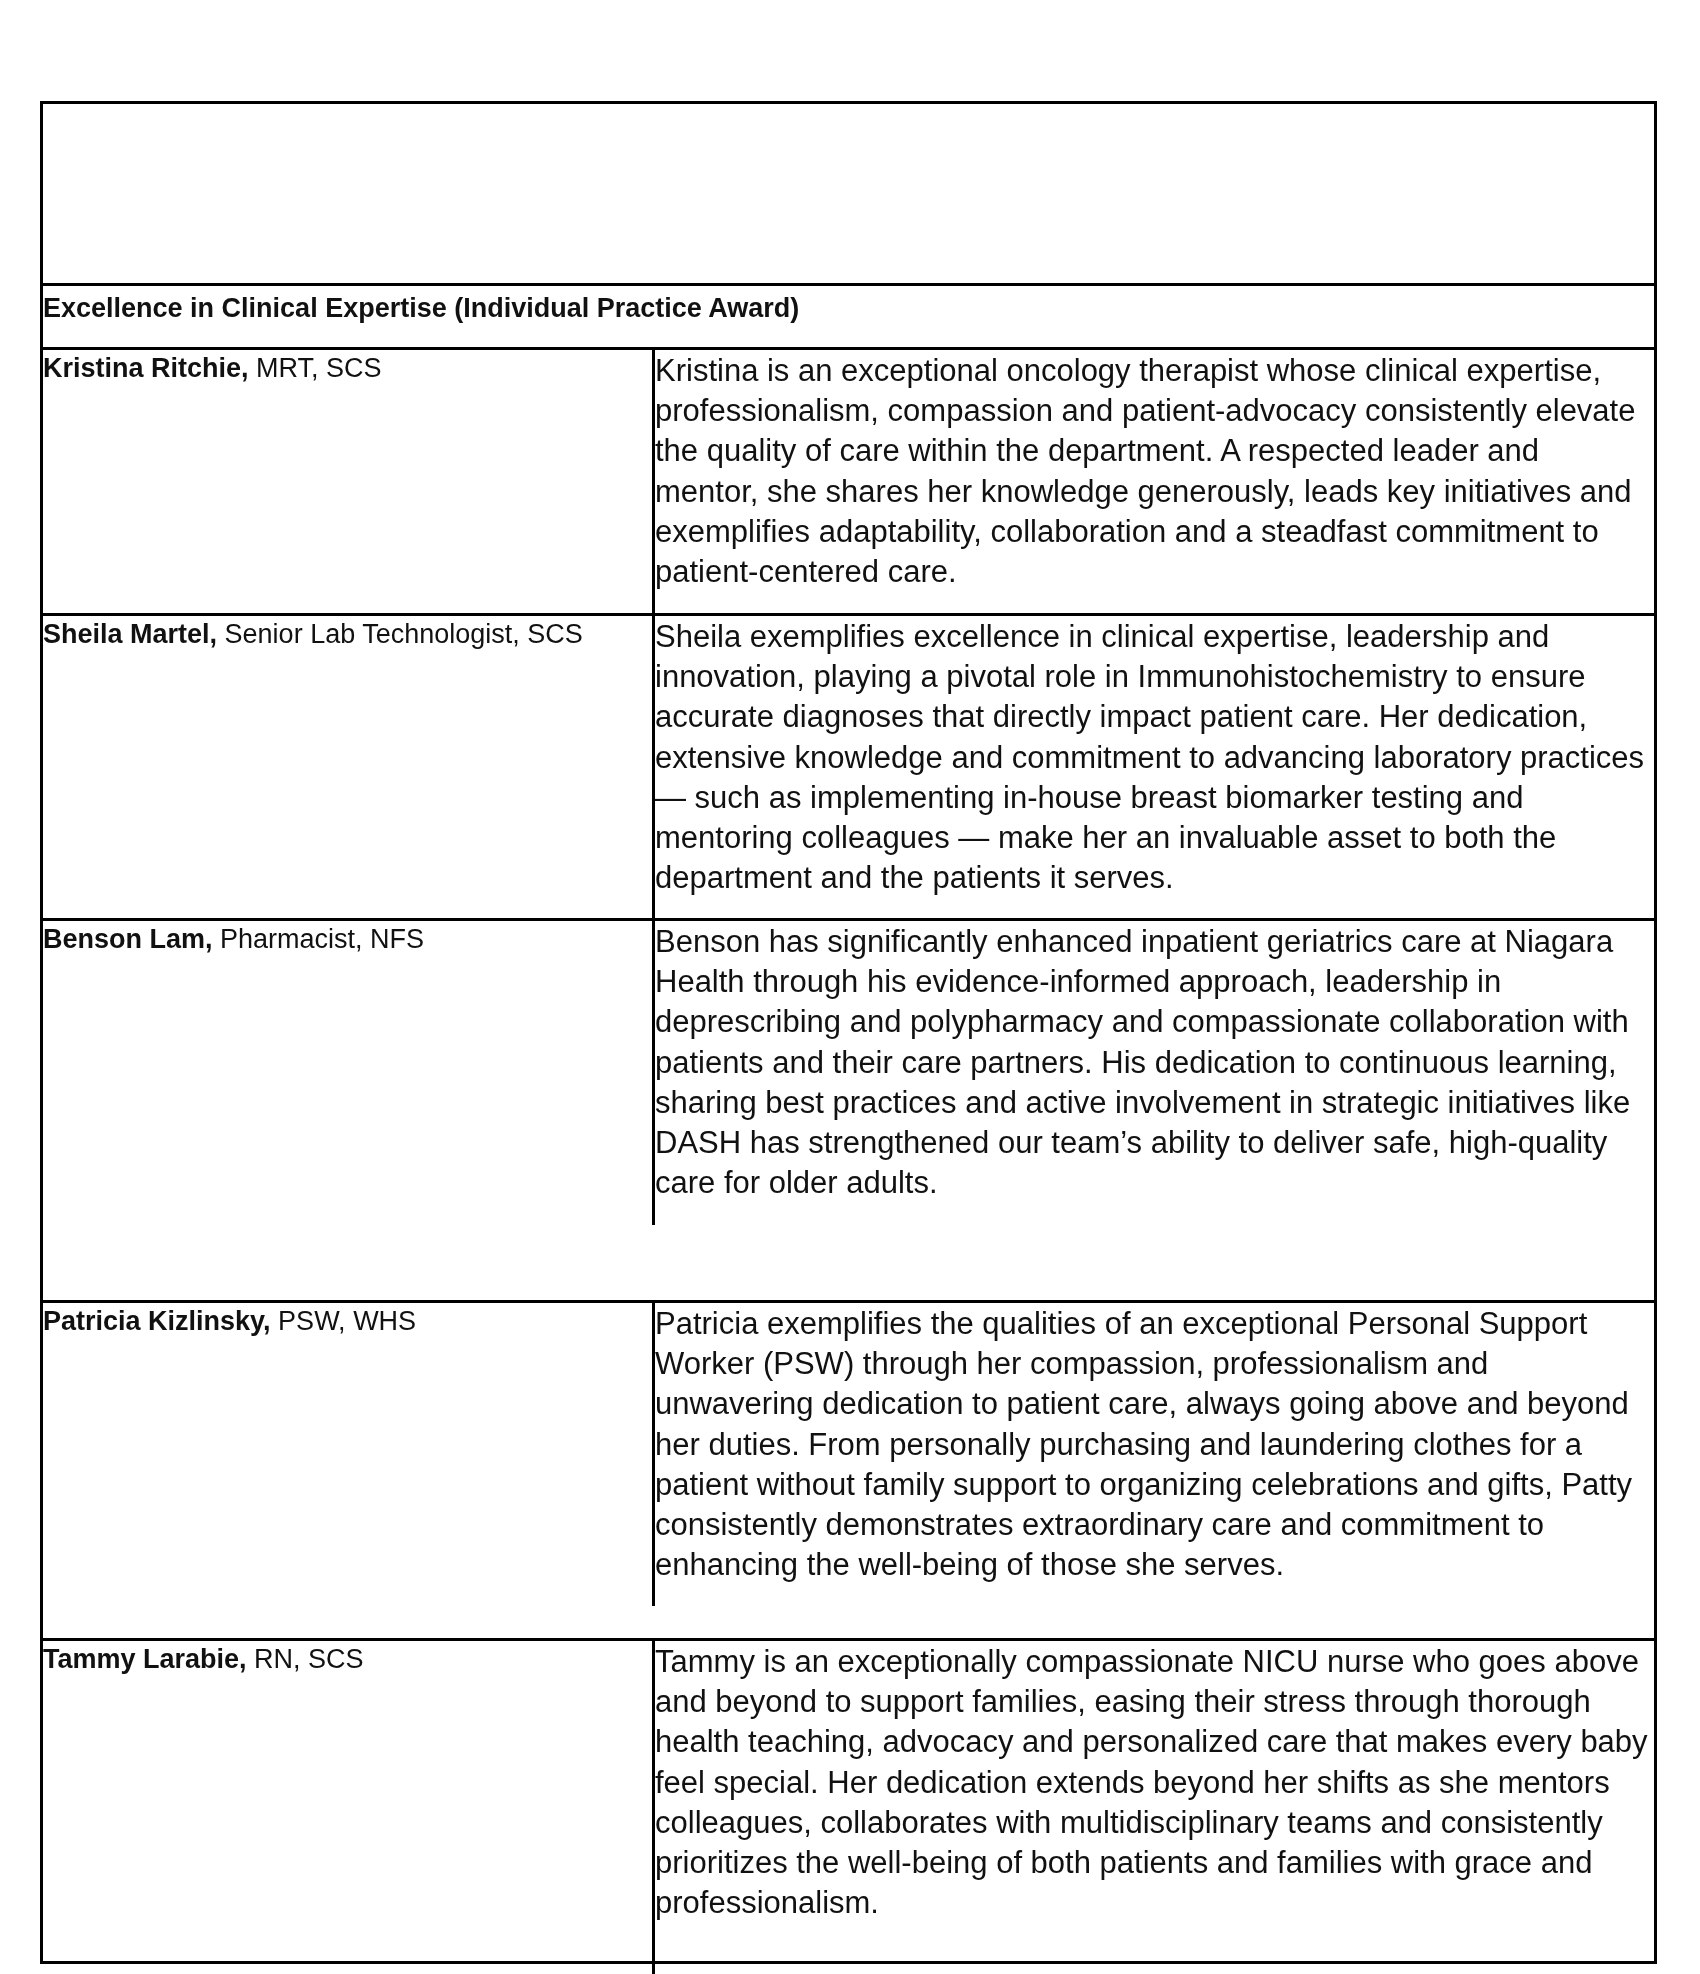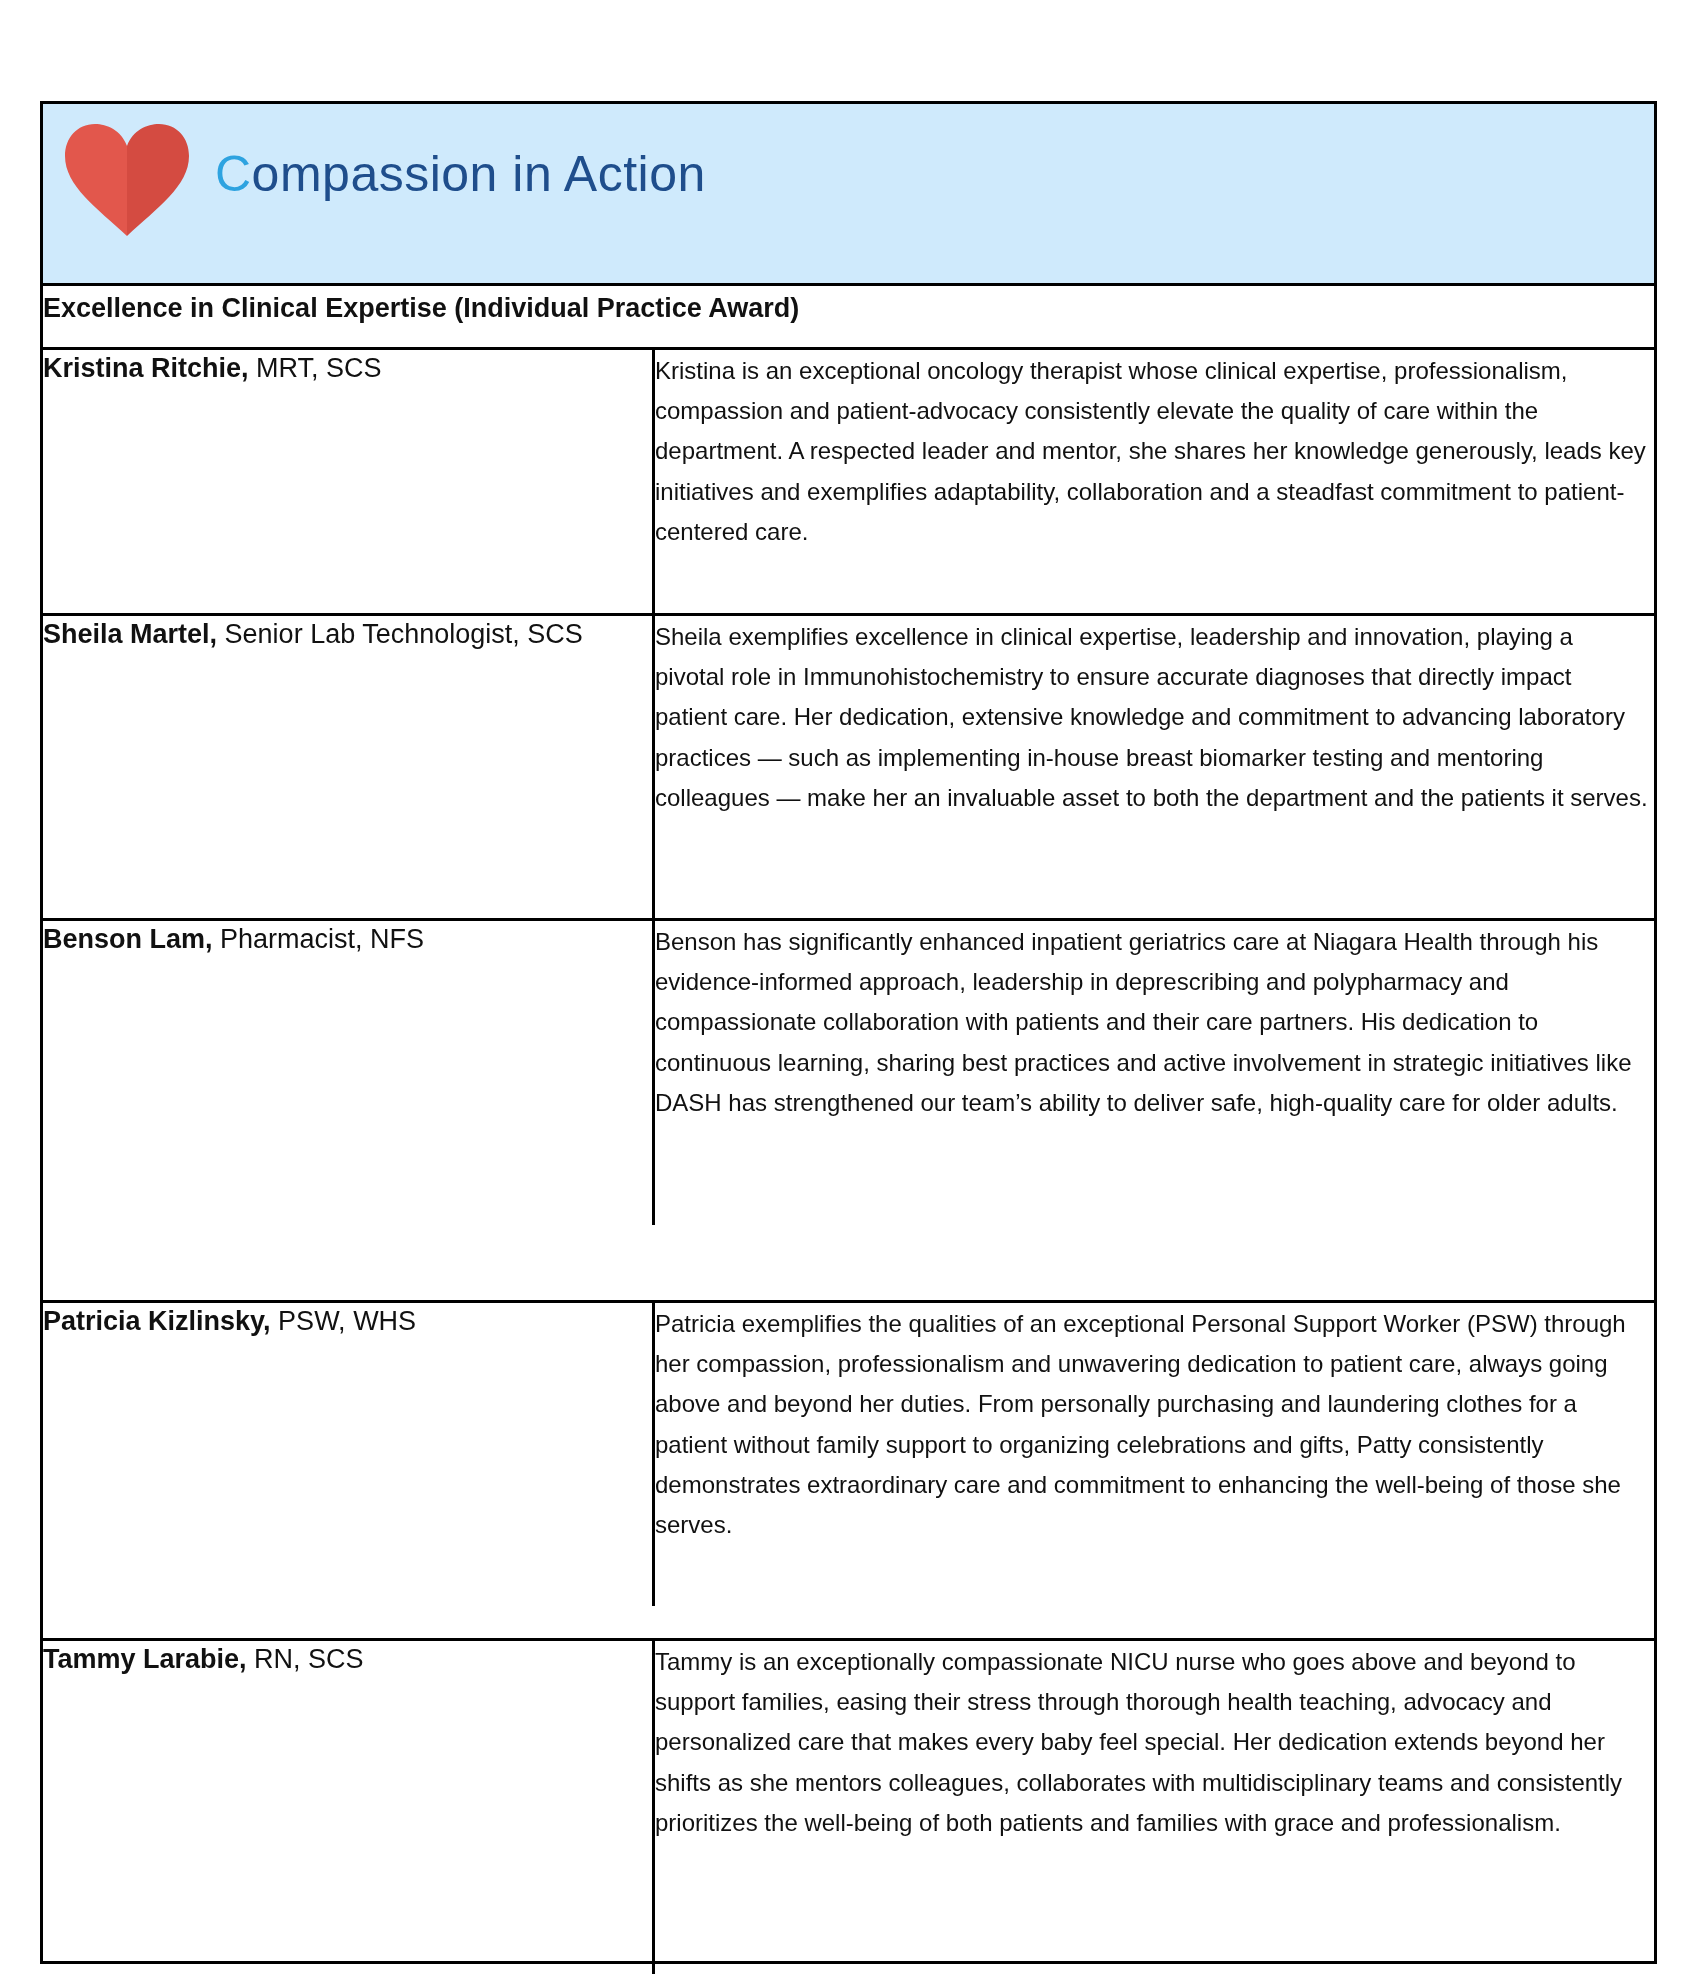--- a/index.html
+++ b/index.html
@@ -15,34 +15,27 @@
            color: #1f4e8c; letter-spacing: 0.5px; white-space: nowrap; }
   .title .first { color: #2ea3e0; }
   .section { }
   .section-label { position: absolute; left: 0; top: 4px; font-size: 27px; font-weight: bold;
                    line-height: 36px; white-space: nowrap; }
   .cell-left { position: absolute; left: 0; top: 0; width: 612px; height: 100%;
                border-right: 3px solid #000; box-sizing: border-box; }
   .cell-right { position: absolute; left: 612px; right: 0; top: 0; height: 100%; box-sizing: border-box; }
   .name-line { font-size: 27px; line-height: 36px; white-space: nowrap; }
   .name-line b { font-weight: bold; }
-  .desc { font-size: 24px; line-height: 40.2px; padding-top: 1px; padding-right: 6px; }
+  .desc { font-size: 31px; line-height: 40.2px; padding-top: 1px; padding-right: 6px; }
 </style>
 </head>
 <body>
 
 <div class="doc-table">
 
-  <div class="row header-band">
-    <svg class="heart" viewBox="0 0 124 112">
-      <path d="M62 22 C56 6 42 0 30 0 C12 0 0 14 0 32 C0 62 32 84 62 112 Z" fill="#e2574c"></path>
-      <path d="M62 22 C68 6 82 0 94 0 C112 0 124 14 124 32 C124 62 92 84 62 112 Z" fill="#d44b41"></path>
-    </svg>
-    <div class="title"><span class="first">C</span><span>ompassion in Action</span></div>
-  </div>
 
   <div class="row bordered section" style="top:179px;height:64px;">
     <div class="section-label">Excellence in Clinical Expertise (Individual Practice Award)</div>
   </div>
 
   <div class="row bordered" style="top:243px;height:266px;">
     <div class="cell-left">
       <div class="name-line"><b>Kristina Ritchie,</b><span> MRT, SCS</span></div>
     </div>
     <div class="cell-right">

